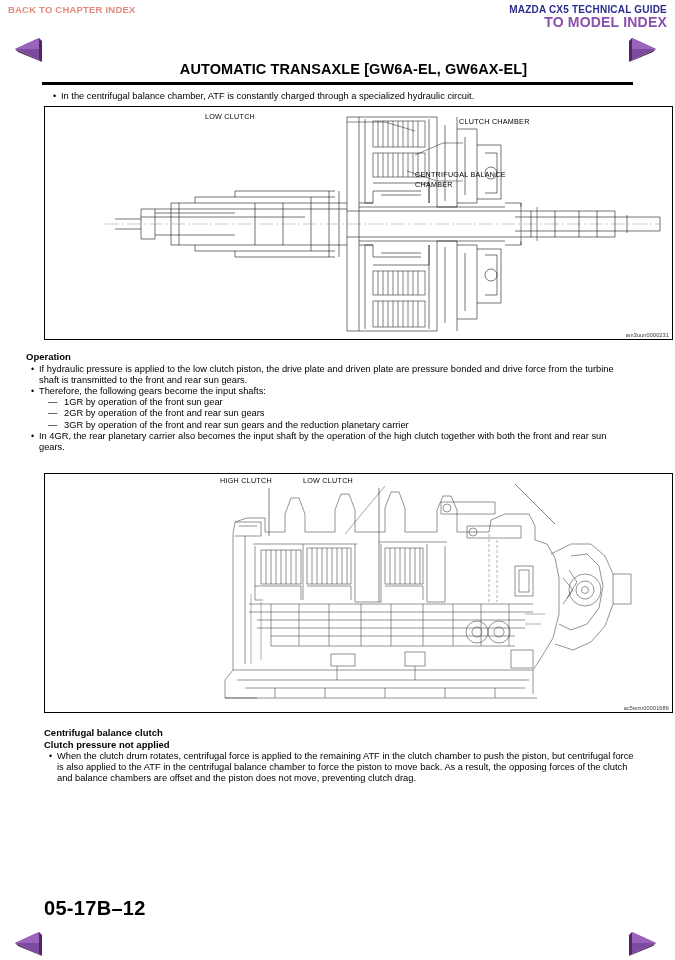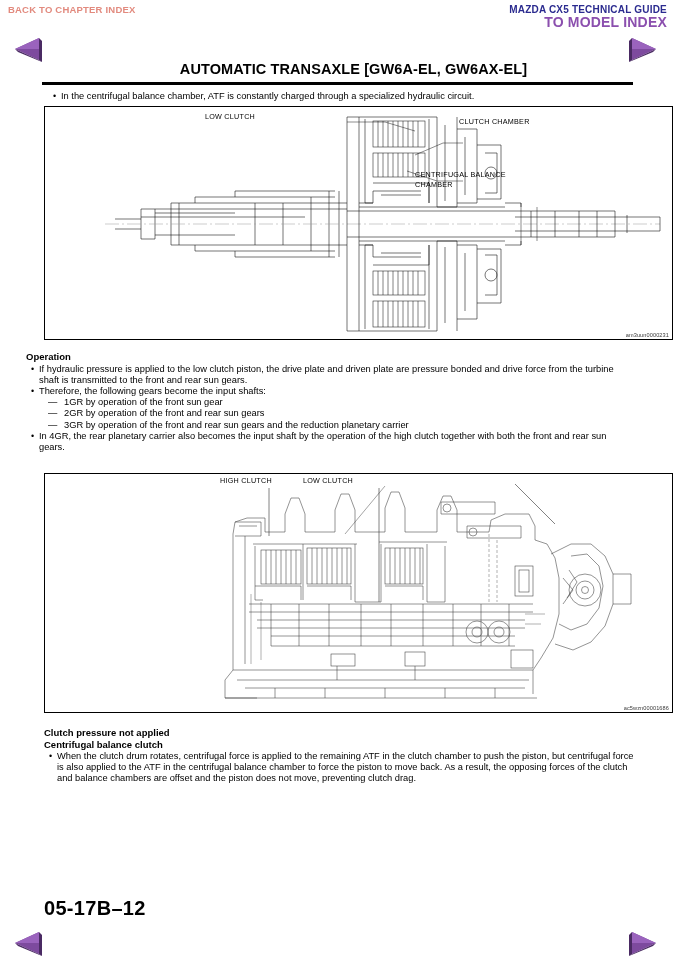--- a/index.html
+++ b/index.html
@@ -521,21 +521,21 @@
     </g>
   </svg>
 
   <div class="fig-label" style="left:175px; top:2px;">HIGH CLUTCH</div>
   <div class="fig-label" style="left:258px; top:2px;">LOW CLUTCH</div>
 
   <div class="fig-id">ac5wzn00001686</div>
 </div>
 
 <div class="txt" style="left:44px; top:727px; width:595px;">
+  <div class="sec-head">Centrifugal balance clutch</div>
   <div class="sec-head">Clutch pressure not applied</div>
-  <div class="sec-head">Centrifugal balance clutch</div>
   <div class="bullet-row" style="margin-top:1px;">
     <div class="bullet-dot">•</div>
     <div class="bullet-body">When the clutch drum rotates, centrifugal force is applied to the remaining ATF in the clutch chamber to push the piston, but centrifugal force is also applied to the ATF in the centrifugal balance chamber to force the piston to move back. As a result, the opposing forces of the clutch and balance chambers are offset and the piston does not move, preventing clutch drag.</div>
   </div>
 </div>
 
 <div class="page-num">05-17B–12</div>
 
 </body></html>

